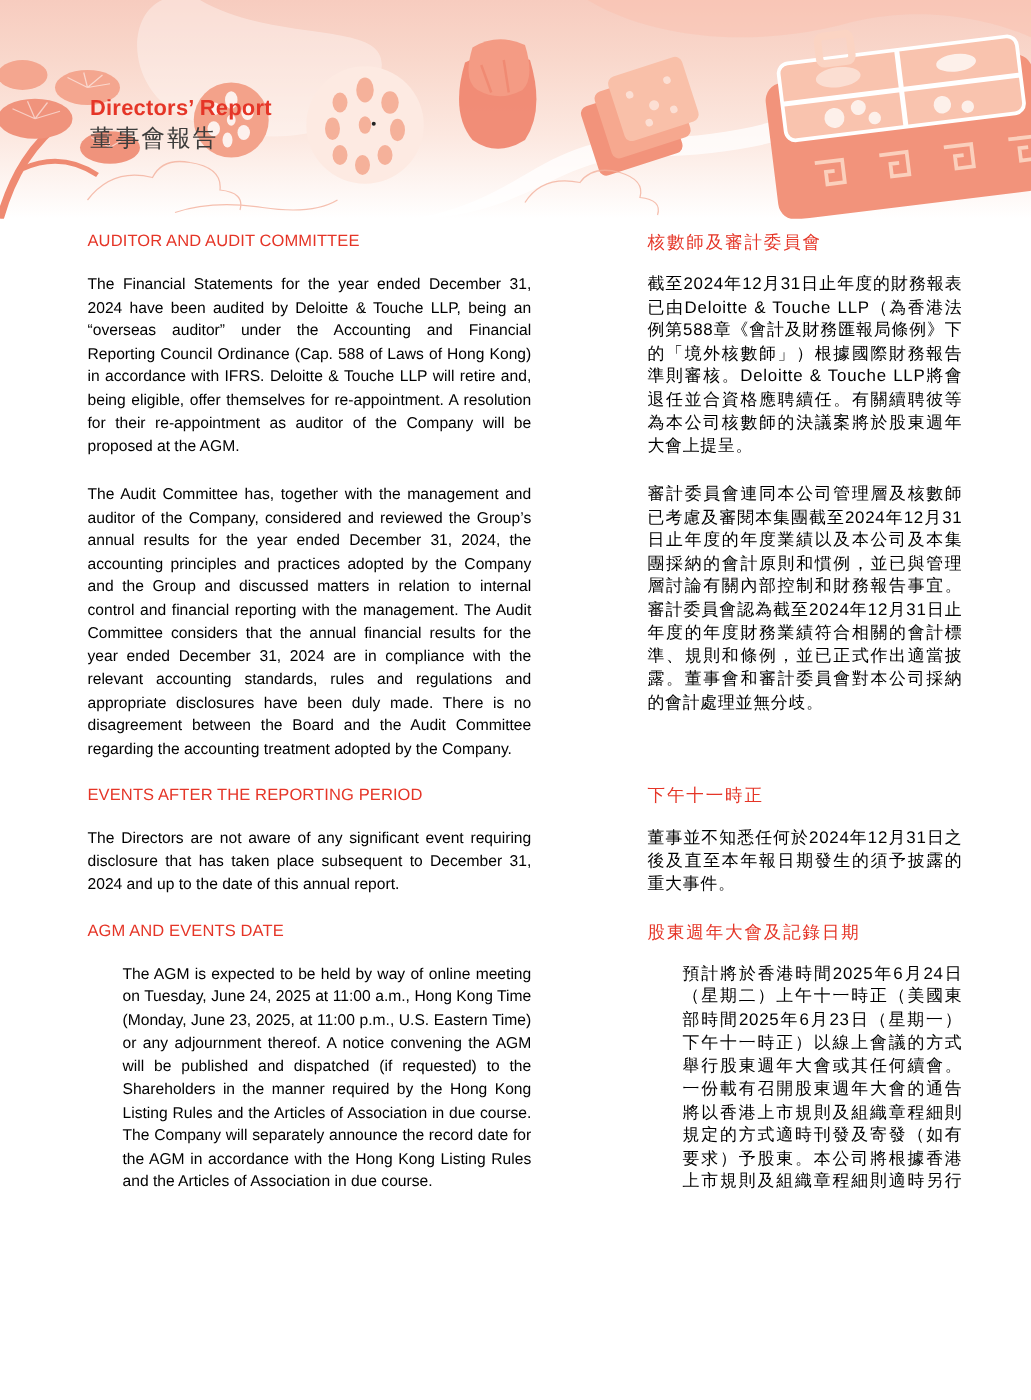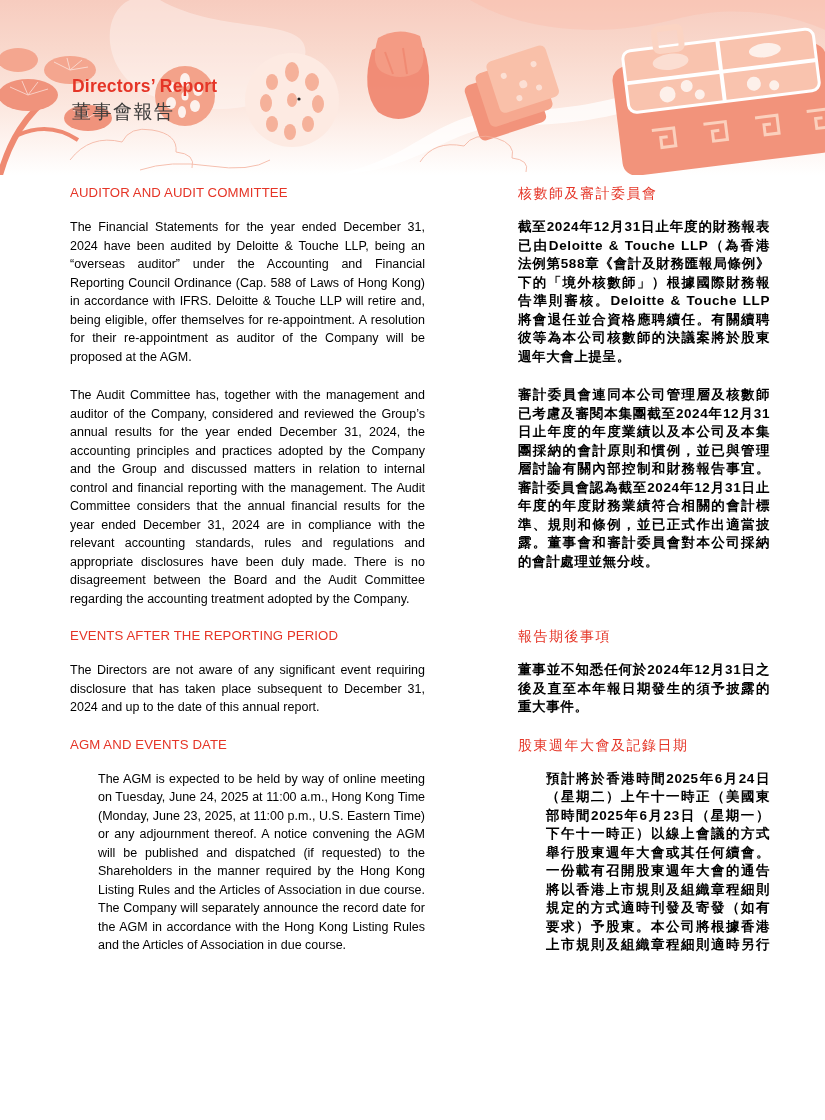--- a/index.html
+++ b/index.html
@@ -22,21 +22,21 @@
     display:grid;grid-template-columns:355px 252px;column-gap:93px;
   }
   .sec-h{
     margin:0 0 17px 0;color:#e53527;font-weight:normal;font-size:13.2px;line-height:16px;letter-spacing:.1px;
   }
   .sec-h.zh{font-size:14px;letter-spacing:1.5px;}
   .para{
     margin:0 0 20px 0;color:#000000;font-size:12.5px;line-height:18.5px;
     text-align:justify;
   }
-  .para.zh{font-size:13.5px;letter-spacing:.6px;line-height:18.5px;font-weight:bold;}
+  .para.zh{font-size:13.5px;letter-spacing:.6px;line-height:18.5px;}
   .para.last{margin-bottom:0;margin-left:28px;}
   
   .footer-decor{position:absolute;left:0;top:1055px;width:825px;height:60px;}
   .page-badge{
     position:absolute;left:38px;top:1067px;width:39px;height:33px;box-sizing:border-box;
     border:1.6px solid #e0392b;border-radius:11px;background:#ffffff;
     display:flex;align-items:center;justify-content:center;
     color:#ef4444;font-size:14.5px;font-weight:bold;
   }
   .company{position:absolute;left:82px;top:1066px;}
@@ -156,21 +156,21 @@
     <h3 class="sec-h">AUDITOR AND AUDIT COMMITTEE</h3>
     <h3 class="sec-h zh">核數師及審計委員會</h3>
 
     <p class="para">The Financial Statements for the year ended December 31, 2024 have been audited by Deloitte &amp; Touche LLP, being an “overseas auditor” under the Accounting and Financial Reporting Council Ordinance (Cap. 588 of Laws of Hong Kong) in accordance with IFRS. Deloitte &amp; Touche LLP will retire and, being eligible, offer themselves for re-appointment. A resolution for their re-appointment as auditor of the Company will be proposed at the AGM.</p>
     <p class="para zh">截至2024年12月31日止年度的財務報表已由Deloitte &amp; Touche LLP（為香港法例第588章《會計及財務匯報局條例》下的「境外核數師」）根據國際財務報告準則審核。Deloitte &amp; Touche LLP將會退任並合資格應聘續任。有關續聘彼等為本公司核數師的決議案將於股東週年大會上提呈。</p>
 
     <p class="para">The Audit Committee has, together with the management and auditor of the Company, considered and reviewed the Group’s annual results for the year ended December 31, 2024, the accounting principles and practices adopted by the Company and the Group and discussed matters in relation to internal control and financial reporting with the management. The Audit Committee considers that the annual financial results for the year ended December 31, 2024 are in compliance with the relevant accounting standards, rules and regulations and appropriate disclosures have been duly made. There is no disagreement between the Board and the Audit Committee regarding the accounting treatment adopted by the Company.</p>
     <p class="para zh">審計委員會連同本公司管理層及核數師已考慮及審閱本集團截至2024年12月31日止年度的年度業績以及本公司及本集團採納的會計原則和慣例，並已與管理層討論有關內部控制和財務報告事宜。審計委員會認為截至2024年12月31日止年度的年度財務業績符合相關的會計標準、規則和條例，並已正式作出適當披露。董事會和審計委員會對本公司採納的會計處理並無分歧。</p>
 
     <h3 class="sec-h">EVENTS AFTER THE REPORTING PERIOD</h3>
-    <h3 class="sec-h zh">報告期後事項</h3>
+    <h3 class="sec-h zh">下午十一時正</h3>
 
     <p class="para">The Directors are not aware of any significant event requiring disclosure that has taken place subsequent to December 31, 2024 and up to the date of this annual report.</p>
     <p class="para zh">董事並不知悉任何於2024年12月31日之後及直至本年報日期發生的須予披露的重大事件。</p>
 
     <h3 class="sec-h">AGM AND EVENTS DATE</h3>
     <h3 class="sec-h zh">股東週年大會及記錄日期</h3>
 
     <p class="para last">The AGM is expected to be held by way of online meeting on Tuesday, June 24, 2025 at 11:00 a.m., Hong Kong Time (Monday, June 23, 2025, at 11:00 p.m., U.S. Eastern Time) or any adjournment thereof. A notice convening the AGM will be published and dispatched (if requested) to the Shareholders in the manner required by the Hong Kong Listing Rules and the Articles of Association in due course. The Company will separately announce the record date for the AGM in accordance with the Hong Kong Listing Rules and the Articles of Association in due course.</p>
     <p class="para zh last">預計將於香港時間2025年6月24日（星期二）上午十一時正（美國東部時間2025年6月23日（星期一）下午十一時正）以線上會議的方式舉行股東週年大會或其任何續會。一份載有召開股東週年大會的通告將以香港上市規則及組織章程細則規定的方式適時刊發及寄發（如有要求）予股東。本公司將根據香港上市規則及組織章程細則適時另行公佈股東週年大會的記錄日期。</p>
 

